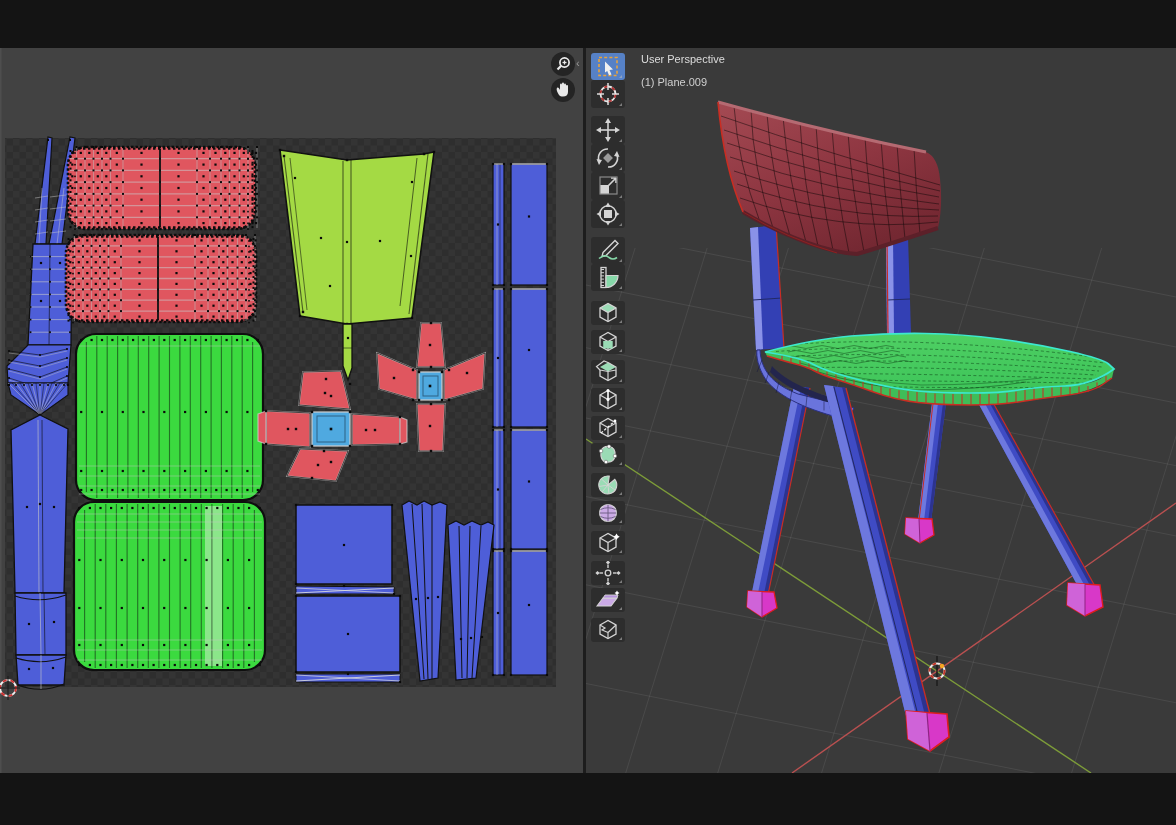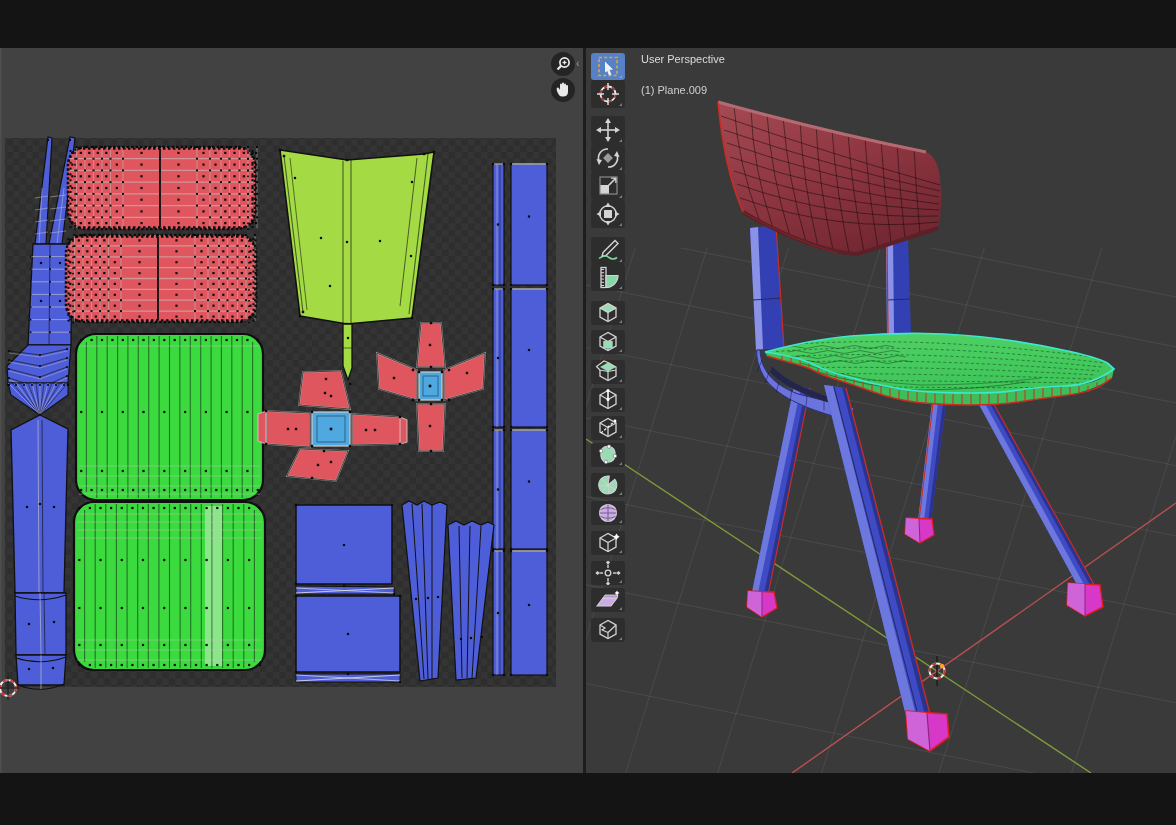--- a/index.html
+++ b/index.html
@@ -1294,21 +1294,21 @@
           <line x1="499.0" y1="536.0" x2="499.0" y2="568.0" stroke="#8e2382" stroke-width="1"></line>
         </g>
         <g>
           <line x1="351.0" y1="608.0" x2="351.0" y2="638.0" stroke="#1a1a1a" stroke-width="1.4"></line>
           <circle cx="351.0" cy="623.0" r="7.5" fill="none" stroke="#ebebeb" stroke-width="2"></circle>
           <circle cx="351.0" cy="623.0" r="7.5" fill="none" stroke="#c0392b" stroke-width="2" stroke-dasharray="3.8,3.8"></circle>
           <circle cx="356.0" cy="618.0" r="2.2" fill="#f5a623"></circle>
         </g>
       </svg>
 <div class="hd" style="top:5px;">User Perspective</div>
-<div class="hd" style="top:36px;color:#cfcfcf;">(1) Plane.009</div>
+<div class="hd" style="top:28px;color:#cfcfcf;">(1) Plane.009</div>
 <div style="position:absolute;left:5px;top:5px;width:34px;height:27px;background:#5681c6;border-radius:3px;"><svg width="34" height="27" viewBox="0 0 34 27">
           <rect x="8" y="4.5" width="18" height="18" fill="none" stroke="#e8a33d" stroke-width="1.6" stroke-dasharray="3,2.2"></rect>
           <path d="M14,8.5 L22,16.5 L18.5,17.0 L20.5,21.5 L18,22.3 L16.2,17.9 L14,19.5 Z" fill="#f0f0f0"></path>
           <path d="M31,25 L28,25 L31,22 Z" fill="rgba(190,190,190,0.55)"></path>
         </svg></div><div style="position:absolute;left:5px;top:32px;width:34px;height:28px;background:#2d2d2d;border-radius:3px;"><svg width="34" height="28" viewBox="0 0 34 28">
           <circle cx="17" cy="14.0" r="7.5" fill="none" stroke="#e8e8e8" stroke-width="1.8"></circle>
           <circle cx="17" cy="14.0" r="7.5" fill="none" stroke="#b03030" stroke-width="1.8" stroke-dasharray="3.9,3.9"></circle>
           <line x1="17" y1="3.0" x2="17" y2="10.0" stroke="#e8e8e8" stroke-width="1.4"></line>
           <line x1="17" y1="18.0" x2="17" y2="25.0" stroke="#e8e8e8" stroke-width="1.4"></line>
           <line x1="6" y1="14.0" x2="13" y2="14.0" stroke="#e8e8e8" stroke-width="1.4"></line>

